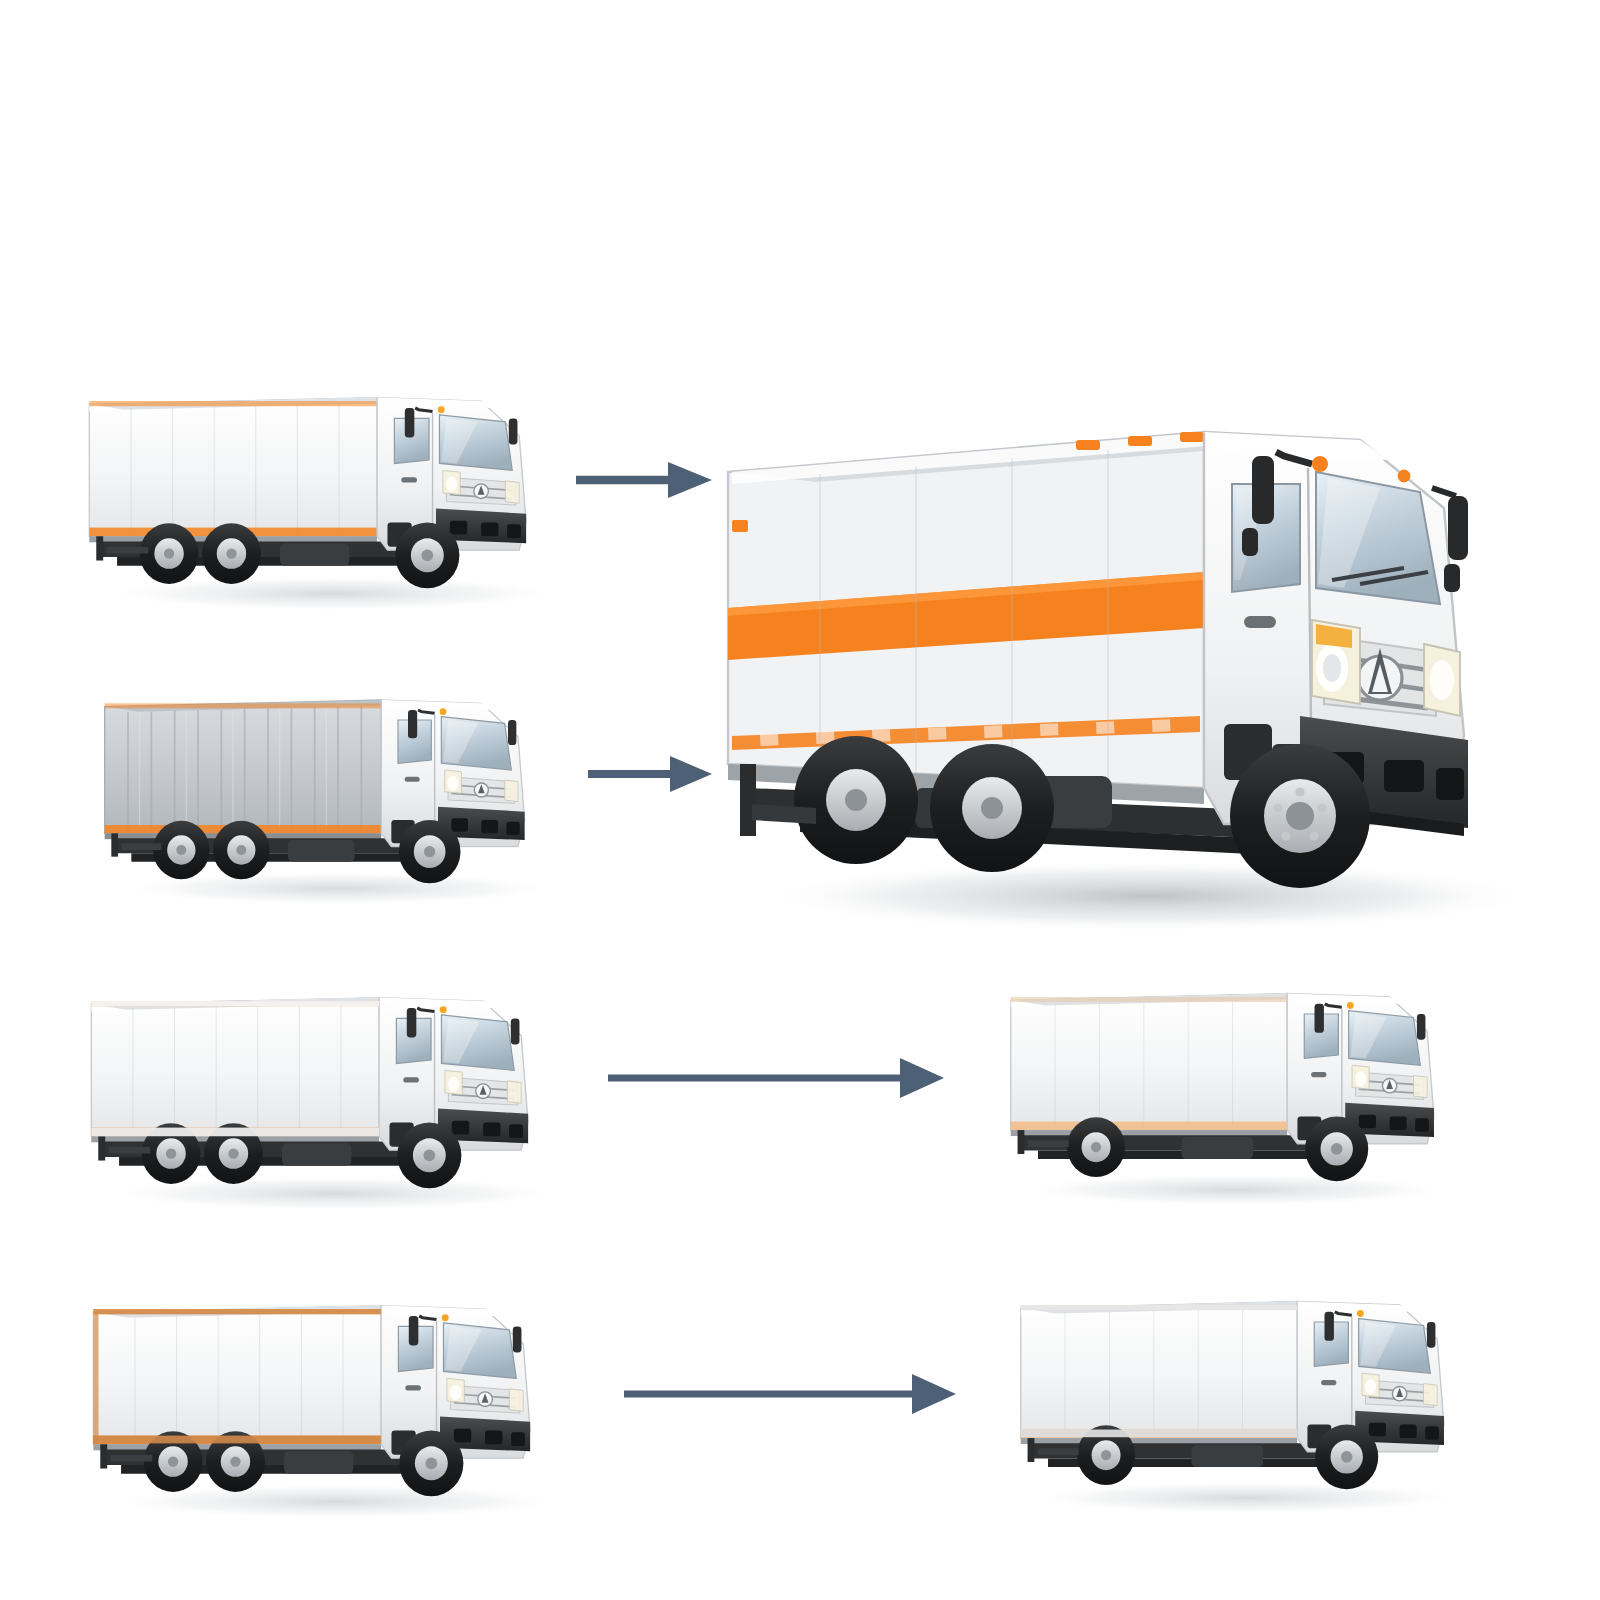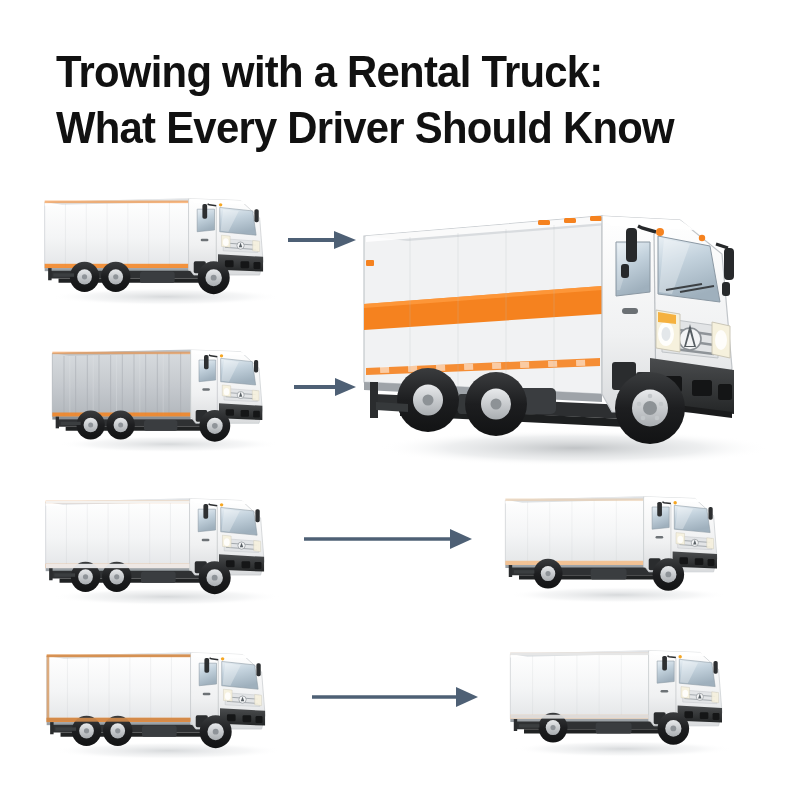--- a/index.html
+++ b/index.html
@@ -37,24 +37,20 @@
   .truck-cell svg{display:block;width:100%;height:100%;}
 
   .arrow-cell{position:absolute;}
   .arrow-cell svg{display:block;width:100%;height:100%;}
 </style>
 </head>
 <body>
 
 <div id="page">
 
-  <div class="title-block">
-    <span class="title-line">Trowing with a Rental Truck:</span>
-    <span class="title-line">What Every Driver Should Know</span>
-  </div>
 
   <svg width="0" height="0" style="position:absolute" aria-hidden="true">
     <defs>
       <linearGradient id="gBoxWhite" x1="0" y1="0" x2="0" y2="1">
         <stop offset="0%" stop-color="#ffffff"></stop>
         <stop offset="55%" stop-color="#f4f5f6"></stop>
         <stop offset="100%" stop-color="#e4e6e8"></stop>
       </linearGradient>
       <linearGradient id="gBoxGrey" x1="0" y1="0" x2="0" y2="1">
         <stop offset="0%" stop-color="#d8dcdf"></stop>

